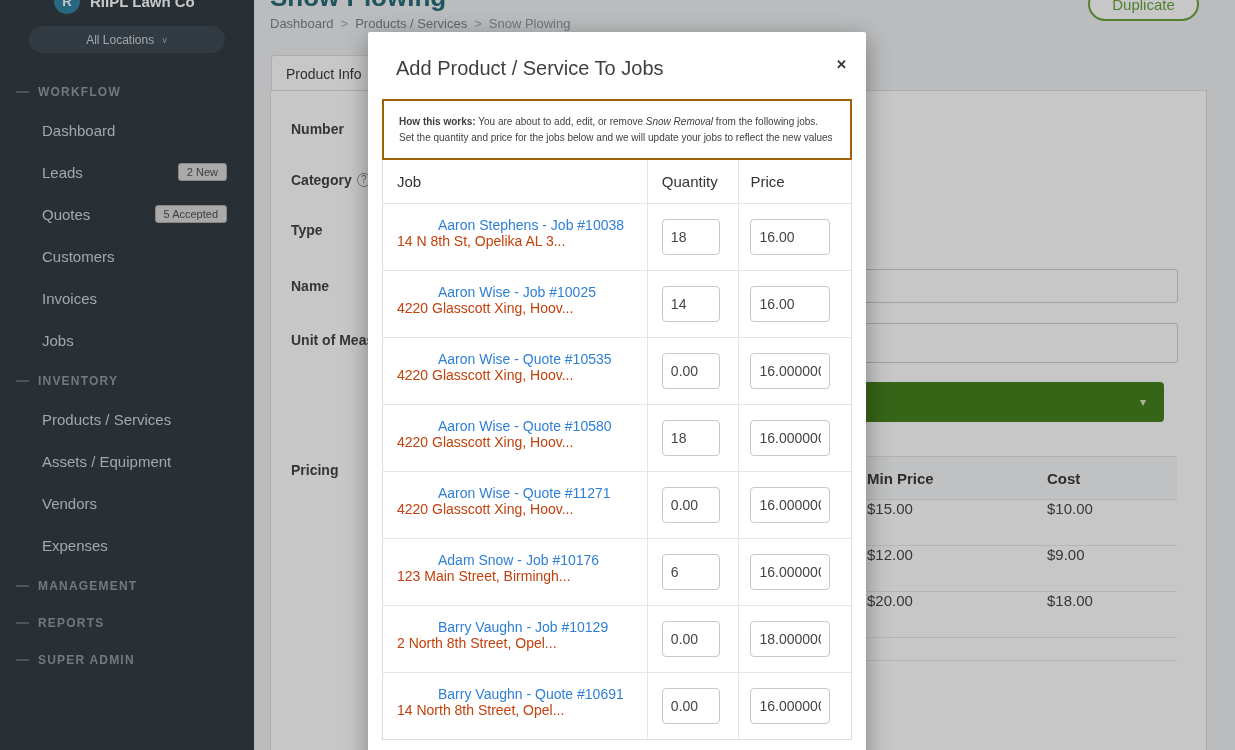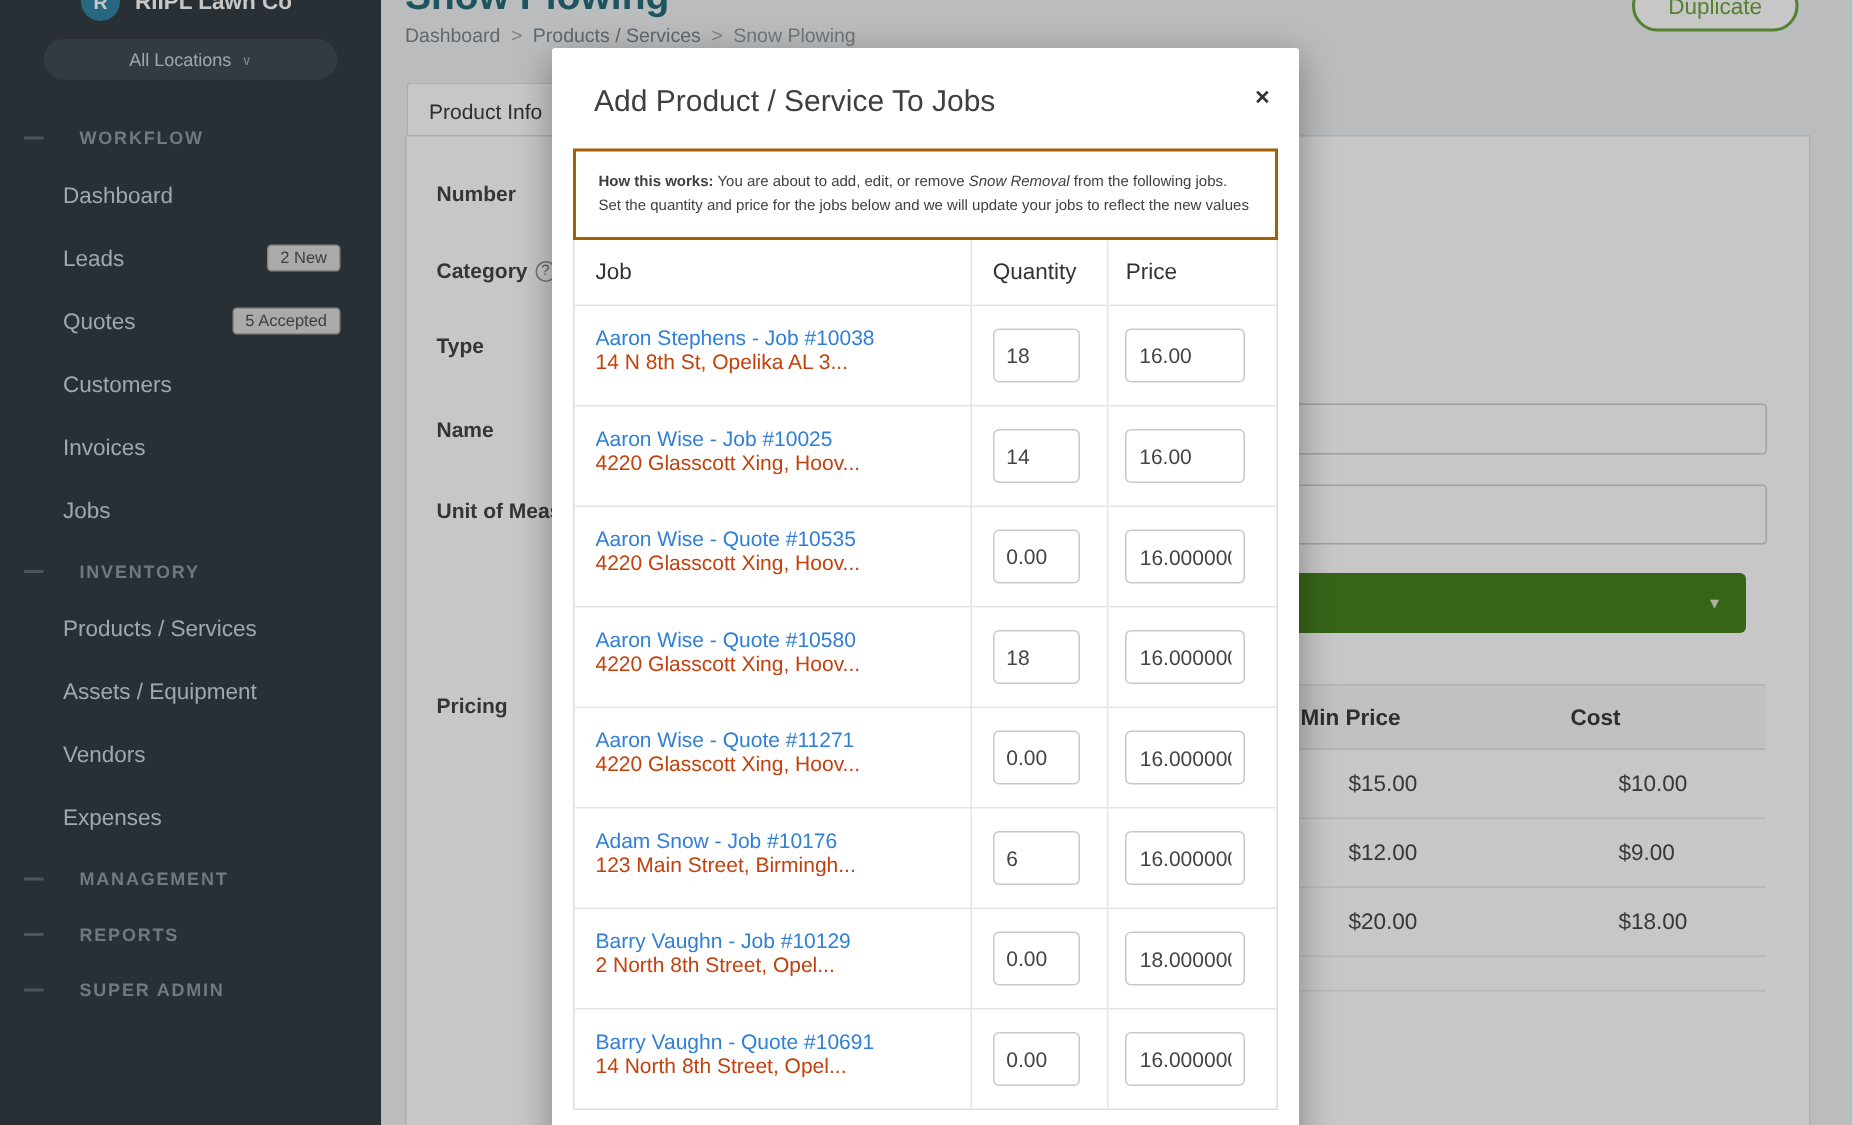--- a/index.html
+++ b/index.html
@@ -12,21 +12,21 @@
   .sidebar { position:absolute; left:0; top:0; width:254px; height:750px; background:#2b353b; z-index:1; }
   .logo-row { display:flex; align-items:center; gap:10px; margin:-12px 0 12px 54px; }
   .logo-circle { width:26px; height:26px; border-radius:50%; background:#2a7f9e; color:#fff; font-weight:bold;
                  font-size:13px; display:flex; align-items:center; justify-content:center; flex:none; }
   .logo-text { color:#fff; font-weight:bold; font-size:15px; white-space:nowrap; }
   .location-pill { margin:0 auto; width:196px; height:27px; background:#39454c; border-radius:14px; color:#ccd3d8;
                    font-size:12px; display:flex; align-items:center; justify-content:center; gap:7px; cursor:pointer; }
   .pill-caret { font-size:9px; color:#9aa5ab; }
   .nav { margin-top:22px; }
   .nav-section { margin-top:3px; }
-  .nav-header { display:flex; align-items:center; gap:24px; padding:10px 16px; color:#8d979e; font-size:12px;
+  .nav-header { display:flex; align-items:center; gap:9px; padding:10px 16px; color:#8d979e; font-size:12px;
                 font-weight:bold; letter-spacing:1.2px; cursor:pointer;text-align:right; }
   .dash { width:13px; height:2px; background:#5c676d; flex:none; }
   .nav-item { display:flex; align-items:center; height:42px; padding:0 27px 0 42px; color:#cdd4d9; font-size:15px; cursor:pointer; }
   .nav-label { flex:1; }
   .nav-badge { background:#d8d8d8; border:1px solid #a9a9a9; color:#4a4a4a; font-size:11px; border-radius:3px; padding:2px 8px; }
 
   
   .main { position:absolute; left:254px; top:0; width:981px; height:750px; }
   .page-title { position:absolute; left:16px; top:-18px; font-size:26px; font-weight:bold; color:#1c6672; white-space:nowrap; }
   .breadcrumb { position:absolute; left:16px; top:16px; font-size:13px; color:#8a959b; }
@@ -48,21 +48,21 @@
   .unit-input { position:absolute; left:290px; top:232px; width:617px; height:40px; border:1px solid #ccc;
                 border-radius:3px; background:#fff; font-size:14px; padding:0 10px; font-family:inherit; color:#444; }
   .green-btn { position:absolute; left:290px; top:291px; width:603px; height:40px; background:#3e7c15; border:none;
                border-radius:4px; display:flex; align-items:center; justify-content:flex-end; padding-right:18px;
                color:#d7e4cb; cursor:pointer; }
   .green-caret { font-size:12px; }
 
   .pricing-table { position:absolute; left:580px; top:365px; width:326px; font-size:15px; color:#3f3f3f; }
   .pt-head { display:flex; background:#f6f7f7; border-top:1px solid #e3e3e3; border-bottom:1px solid #e3e3e3;
              height:44px; align-items:center; font-weight:bold; color:#333; }
-  .pt-row { display:flex; align-items:center; height:46px; border-bottom:1px solid #e8e8e8;padding-left:32px; }
+  .pt-row { display:flex; align-items:flex-start; height:46px; border-bottom:1px solid #e8e8e8; }
   .pt-col1 { width:180px; padding-left:16px; }
   .pt-col2 { flex:1; padding-left:16px; }
   .pt-empty { height:23px; border-bottom:1px solid #e8e8e8; }
 
   
   .overlay { position:absolute; left:0; top:0; width:1235px; height:750px; background:rgba(30,33,36,0.25); z-index:10; }
   .modal { position:absolute; left:368px; top:32px; width:498px; height:900px; background:#fff; border-radius:2px;
            box-shadow:0 6px 24px rgba(0,0,0,0.35); z-index:20; }
   .modal-header { padding:25px 28px 17px; position:relative; }
   .modal-title { font-size:20px; color:#3f3f3f; font-weight:normal; }
@@ -71,21 +71,21 @@
   .info-box { border:2px solid #a16207; padding:13px 15px; font-size:10px; line-height:1.55; color:#3f3f3f; }
   .info-lead { font-weight:bold; }
   .info-item { font-style:italic; }
   .jobs-table { border:1px solid #ddd; border-top:none; }
   .jt-row { display:flex; border-bottom:1px solid #e5e5e5; }
   .jt-row:last-child { border-bottom:none; }
   .jt-job { width:266px; padding:13px 14px; border-right:1px solid #e5e5e5; }
   .jt-qty { width:92px; padding:15px 0 15px 14px; border-right:1px solid #e5e5e5; }
   .jt-price { width:112px; padding:15px 0 15px 11px; }
   .jt-head .jt-job, .jt-head .jt-qty, .jt-head .jt-price { padding-top:13px; padding-bottom:13px; font-size:15px; color:#333; }
-  .job-link { color:#2f7fd6; font-size:14px; display:block; white-space:nowrap; overflow:hidden; }
+  .job-link { color:#2f7fd6; font-size:14px; display:block; white-space:nowrap; overflow:hidden;margin-left:41px; }
   .job-addr { color:#c2410c; font-size:14px; margin-top:0; white-space:nowrap; overflow:hidden; }
   .qty-input { width:58px; height:36px; border:1px solid #c8c8c8; border-radius:4px; padding:0 8px; font-size:14px;
                color:#444; font-family:inherit; }
   .price-input { width:80px; height:36px; border:1px solid #c8c8c8; border-radius:4px; padding:0 8px; font-size:14px;
                  color:#444; font-family:inherit; overflow:hidden; }
 </style>
 </head>
 <body>
 
 <div class="sidebar">

